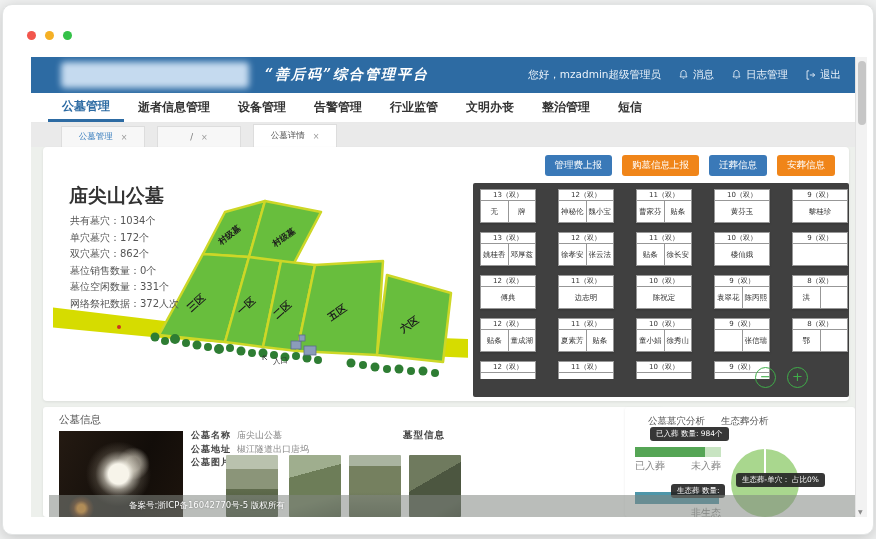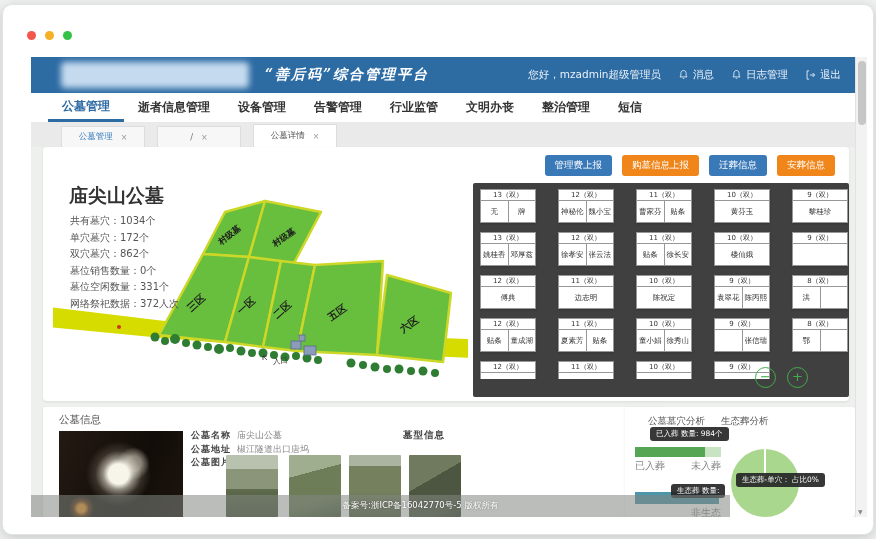--- a/index.html
+++ b/index.html
@@ -105,22 +105,22 @@
   .bar1 { position:absolute; left:10px; top:40px; width:86px; height:10px; background:#c8e4c2; }
   .bar1-fill { width:70px; height:10px; background:#55a555; }
   .bar-label { position:absolute; font-size:10px; color:#888; }
   .bl1a { left:10px; top:52px; } .bl1b { left:66px; top:52px; }
   .bar2 { position:absolute; left:10px; top:85px; width:84px; height:12px; background:#4d96a9; }
   .bl2a { left:20px; top:99px;margin-top:32px; } .bl2b { left:66px; top:99px; }
   .pie { position:absolute; left:106px; top:42px; width:68px; height:68px; border-radius:50%; background:#a9d78e; }
   .pie-line { position:absolute; left:33px; top:0; width:2px; height:34px; background:#fff; }
 
   
-  .footer-band { position:absolute; left:0; top:438px; width:699px; height:22px; background:rgba(130,134,130,.55);
-                 display:flex; align-items:center; justify-content:center; z-index:10; }
+  .footer-band { position:absolute; left:18px; top:438px; width:824px; height:22px; background:rgba(130,134,130,.55);
+                 display:flex; align-items:center; justify-content:flex-start; z-index:10; }
   .footer-text { color:#fff; font-size:8.5px; text-shadow:0 0 2px rgba(0,0,0,.4); padding-left:80px; }
 
   
   .scrollbar { position:absolute; left:852px; top:52px; width:12px; height:460px; background:#f2f2f2;
                border-left:1px solid #e2e2e2; }
   .sb-thumb { position:absolute; left:1.5px; top:4px; width:8px; height:64px; background:#c6c6c6; border-radius:4px; }
   .sb-arrow { position:absolute; left:2px; bottom:2px; font-size:6px; color:#8a8a8a; }
 </style>
 </head>
 <body>

